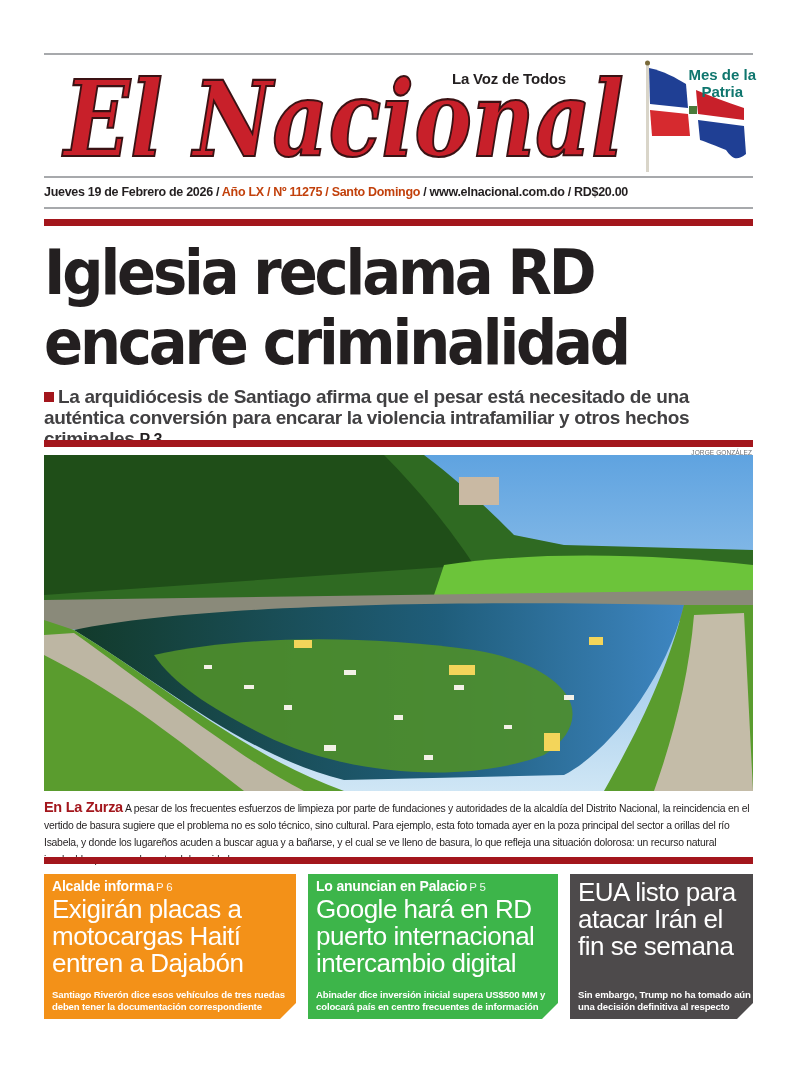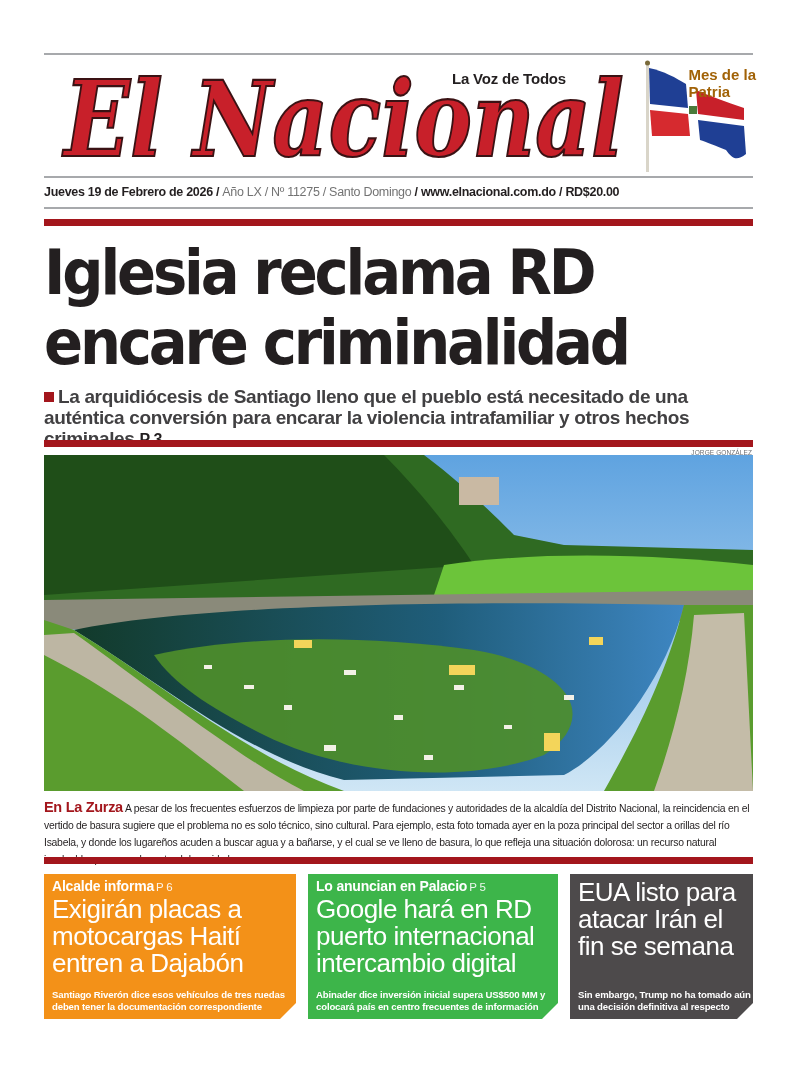--- a/index.html
+++ b/index.html
@@ -16,30 +16,30 @@
     }
     .logo svg { width: 100%; height: 100%; }
     .tagline {
       position: absolute; left: 408px; top: 14px;
       font-family: "Liberation Sans", sans-serif; font-weight: bold; font-size: 15px; color: #231f20;
       letter-spacing: -0.2px;
     }
     .flag-wrap { position: absolute; left: 596px; top: 2px; width: 116px; height: 114px; }
     .flag-wrap svg { width: 100%; height: 100%; }
     .patria {
-      position: absolute; right: 0px; top: 8px; text-align: left;
-      font-weight: bold; font-size: 15px; line-height: 17px; color: #a16207;
+      position: absolute; right: 0px; top: 8px; text-align: center;
+      font-weight: bold; font-size: 15px; line-height: 17px; color: #0f766e;
     }
 
     .dateline {
       position: absolute; left: 44px; top: 185px; width: 709px;
       font-size: 12.5px; color: #231f20; white-space: nowrap; letter-spacing: -0.3px;
     }
     .dateline b { font-weight: bold; }
-    .dateline .light { font-weight: normal; color: #737373; }
+    .dateline .light { font-weight: bold; color: #c2410c; }
 
     
     .headline {
       position: absolute; left: 44px; top: 238px; width: 720px;
       font-family: "DejaVu Sans", sans-serif; font-weight: bold; font-size: 62px; line-height: 70px;
       color: #231f20; letter-spacing: -3.4px;
       transform: scaleX(0.93); transform-origin: left top;
     }
     .subhead {
       position: absolute; left: 44px; top: 386px; width: 720px;
@@ -117,21 +117,21 @@
 <div class="rule-gray" style="top:207px;"></div>
 
 <div class="rule-red" style="top:219px;"></div>
 
 <article>
   <h1 class="headline">
     <div>Iglesia reclama RD</div>
     <div>encare criminalidad</div>
   </h1>
   <p class="subhead">
-    <span class="bullet"></span><span>La arquidiócesis de Santiago lleno que el pueblo está necesitado de una auténtica conversión para encarar la violencia intrafamiliar y otros hechos criminales</span> <span class="page-ref">P 3</span>
+    <span class="bullet"></span><span>La arquidiócesis de Santiago afirma que el pesar está necesitado de una auténtica conversión para encarar la violencia intrafamiliar y otros hechos criminales</span> <span class="page-ref">P 3</span>
   </p>
 </article>
 
 <div class="rule-red" style="top:440px;"></div>
 
 <div class="credit">JORGE GONZÁLEZ</div>
 
 <figure class="photo">
   <svg viewBox="0 0 709 336" preserveAspectRatio="none">
     <defs>

